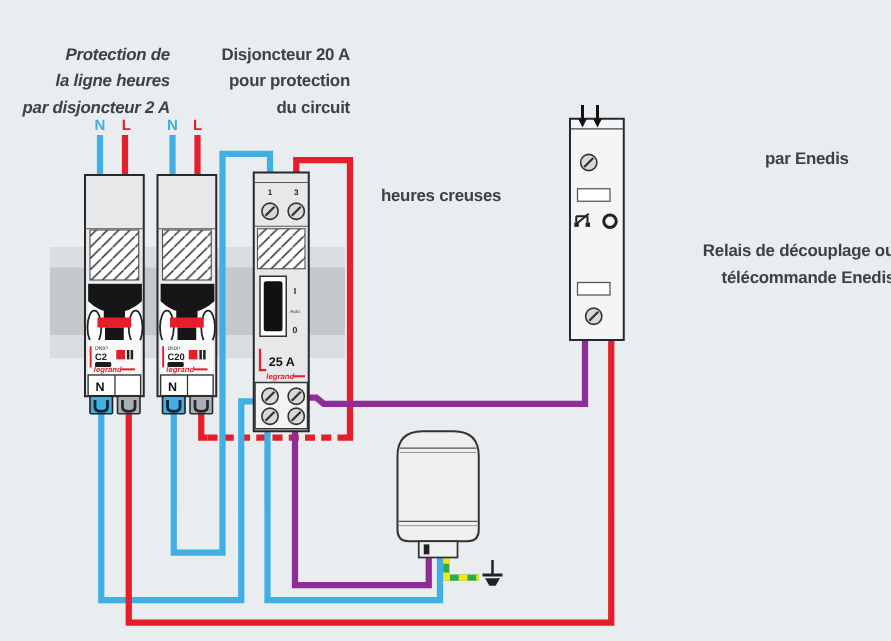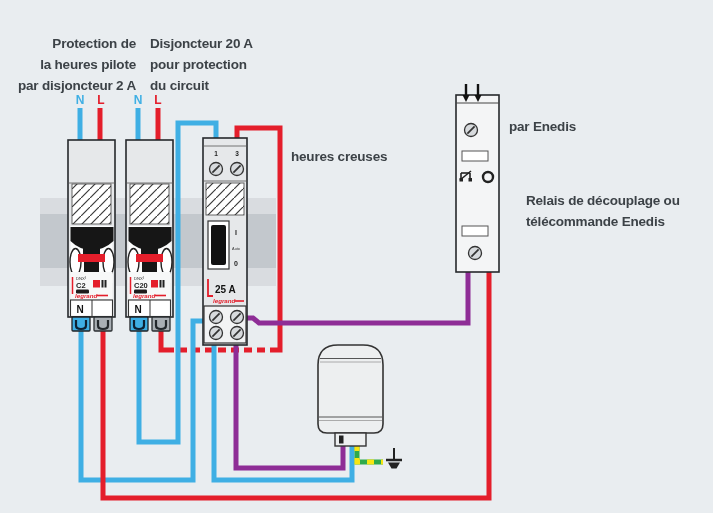--- a/index.html
+++ b/index.html
@@ -1,22 +1,22 @@
 <!DOCTYPE html>
 <html><head>
 <meta charset="utf-8">
 <style>
   html,body{margin:0;padding:0;background:#e9edf0;}
   #stage{position:relative;width:713px;height:513px;background:#e9edf0;overflow:hidden;
          font-family:"Liberation Sans",sans-serif;}
   #stage svg{position:absolute;left:0;top:0;}
   svg text{font-family:"Liberation Sans",sans-serif;}
   .cap{position:absolute;font-size:13.5px;font-weight:700;color:#3c4247;
-       line-height:21px;letter-spacing:-0.2px;}
-  .cap.right{text-align:right;}
+       line-height:21px;letter-spacing:-0.2px;text-align:right;}
+  .cap.right{text-align:right;font-style:italic;}
 </style>
 </head>
 <body>
 
 <div id="stage">
 
 <svg width="713" height="513" viewBox="0 0 713 513">
   <defs>
     <pattern id="hatch" width="9" height="9" patternUnits="userSpaceOnUse">
       <line x1="0" y1="9" x2="9" y2="0" stroke="#3a3a3a" stroke-width="1.2"></line>
@@ -160,21 +160,21 @@
   <g font-size="12" font-weight="700" text-anchor="middle">
     <text x="80" y="104" fill="#3fafe4">N</text>
     <text x="101" y="104" fill="#e41e2b">L</text>
     <text x="138" y="104" fill="#3fafe4">N</text>
     <text x="158" y="104" fill="#e41e2b">L</text>
   </g>
 </svg>
 
 <div class="cap right" style="left:0;top:33;width:136px;top:33px;">
   <div>Protection de</div>
-  <div>la heures pilote</div>
+  <div>la ligne heures</div>
   <div>par disjoncteur 2 A</div>
 </div>
 <div class="cap" style="left:150px;top:33px;width:130px;">
   <div>Disjoncteur 20 A</div>
   <div>pour protection</div>
   <div>du circuit</div>
 </div>
 <div class="cap" style="left:291px;top:146px;width:110px;">
   <div>heures creuses</div>
 </div>

